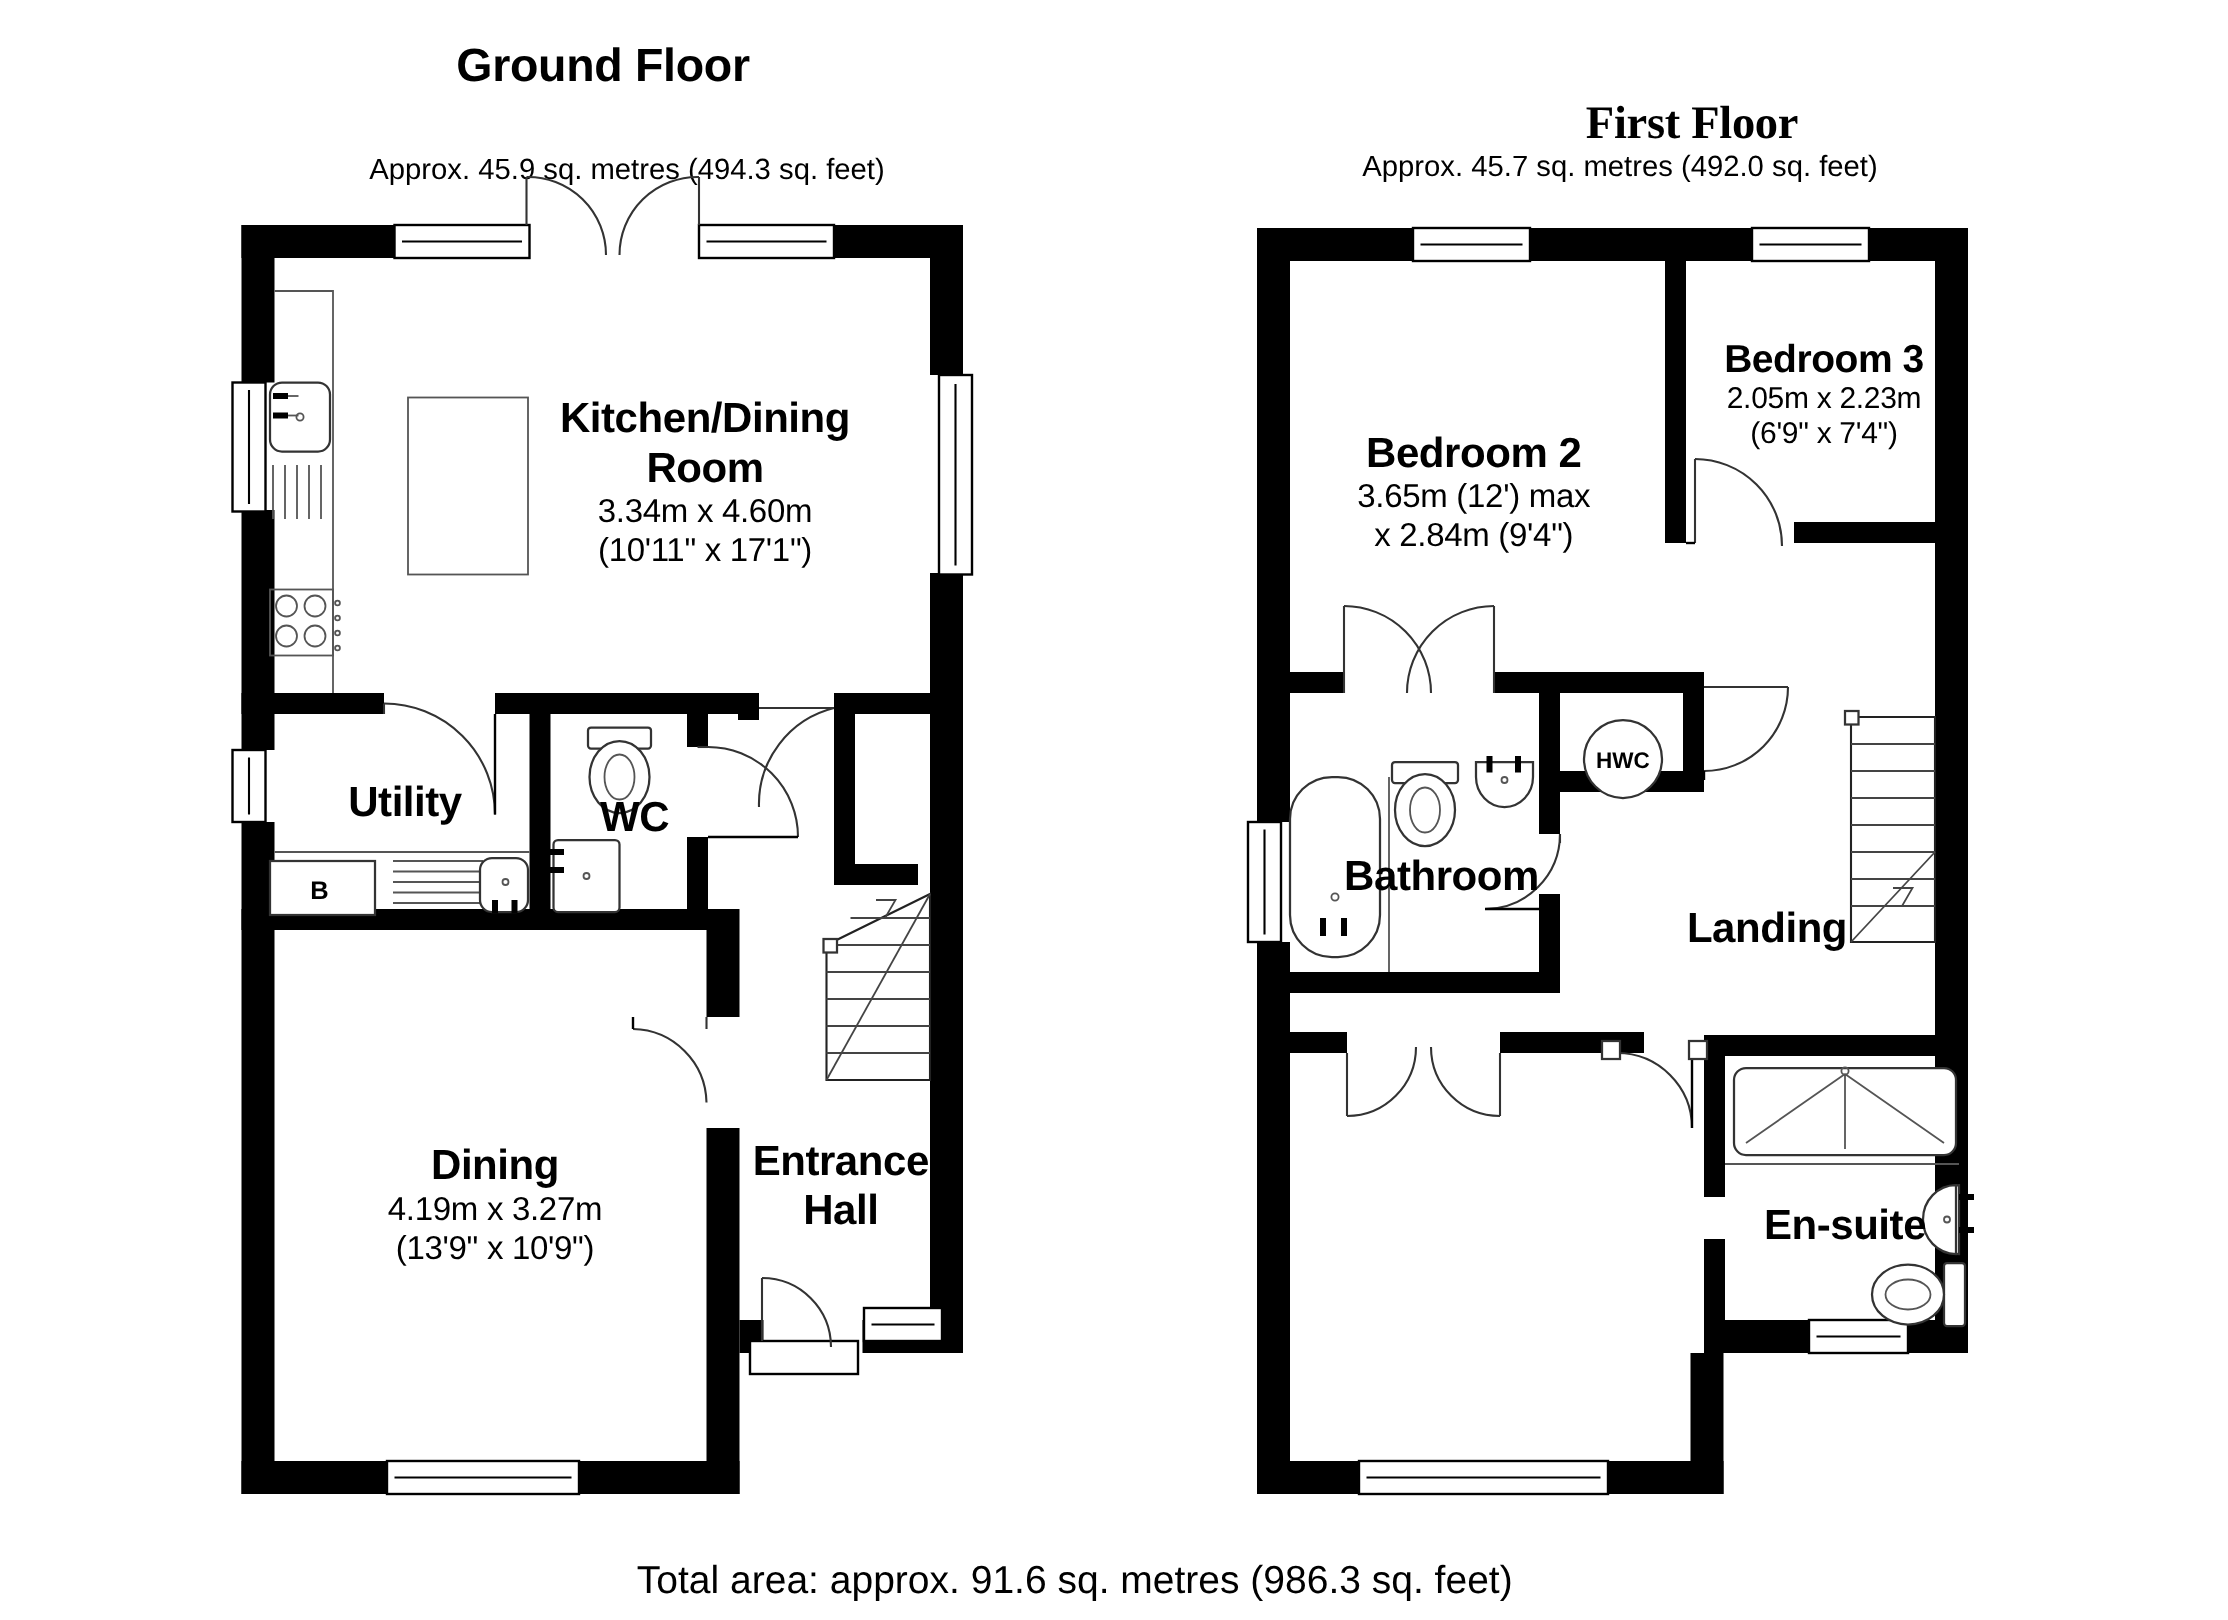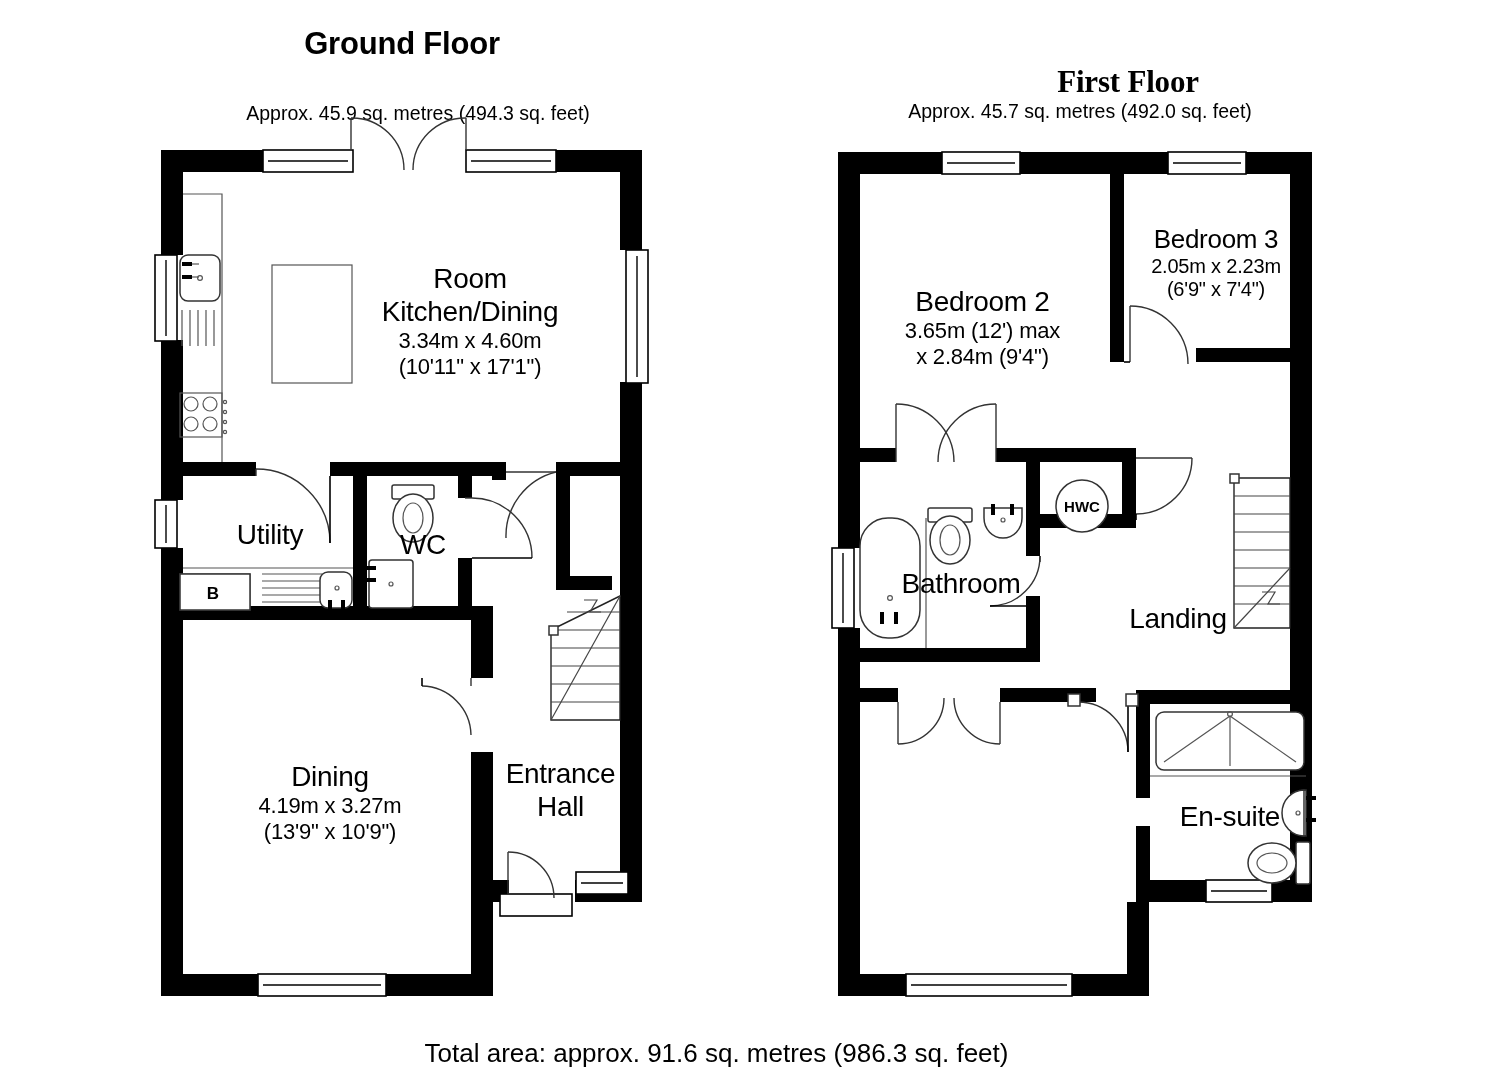--- a/index.html
+++ b/index.html
@@ -51,21 +51,21 @@
 
   
   .room-label {
     position: absolute;
     text-align: center;
     line-height: 1.18;
     white-space: nowrap;
   }
   .room-label .rname {
     display: block;
-    font-weight: normal;
+    font-weight: bold;
     font-size: 28px;
     letter-spacing: -0.3px;
     text-align: center;
   }
   .room-label .rdim {
     display: block;
     font-size: 22px;
     letter-spacing: -0.2px;
   }
   .room-label.small .rname { font-size: 26px; }
@@ -426,22 +426,22 @@
 
       <g>
         <rect class="fixture" x="180" y="574" width="70" height="36"></rect>
         <text class="tag" x="213" y="599" text-anchor="middle">B</text>
       </g>
 
     </g>
   </svg>
 
   <div class="room-label" style="left:330px; top:262px; width:280px;">
+    <span class="rname">Kitchen/Dining</span>
     <span class="rname">Room</span>
-    <span class="rname">Kitchen/Dining</span>
     <span class="rdim">3.34m x 4.60m</span>
     <span class="rdim">(10'11" x 17'1")</span>
   </div>
 
   <div class="room-label" style="left:180px; top:518px; width:180px;">
     <span class="rname">Utility</span>
   </div>
 
   <div class="room-label" style="left:368px; top:528px; width:110px;">
     <span class="rname">WC</span>

